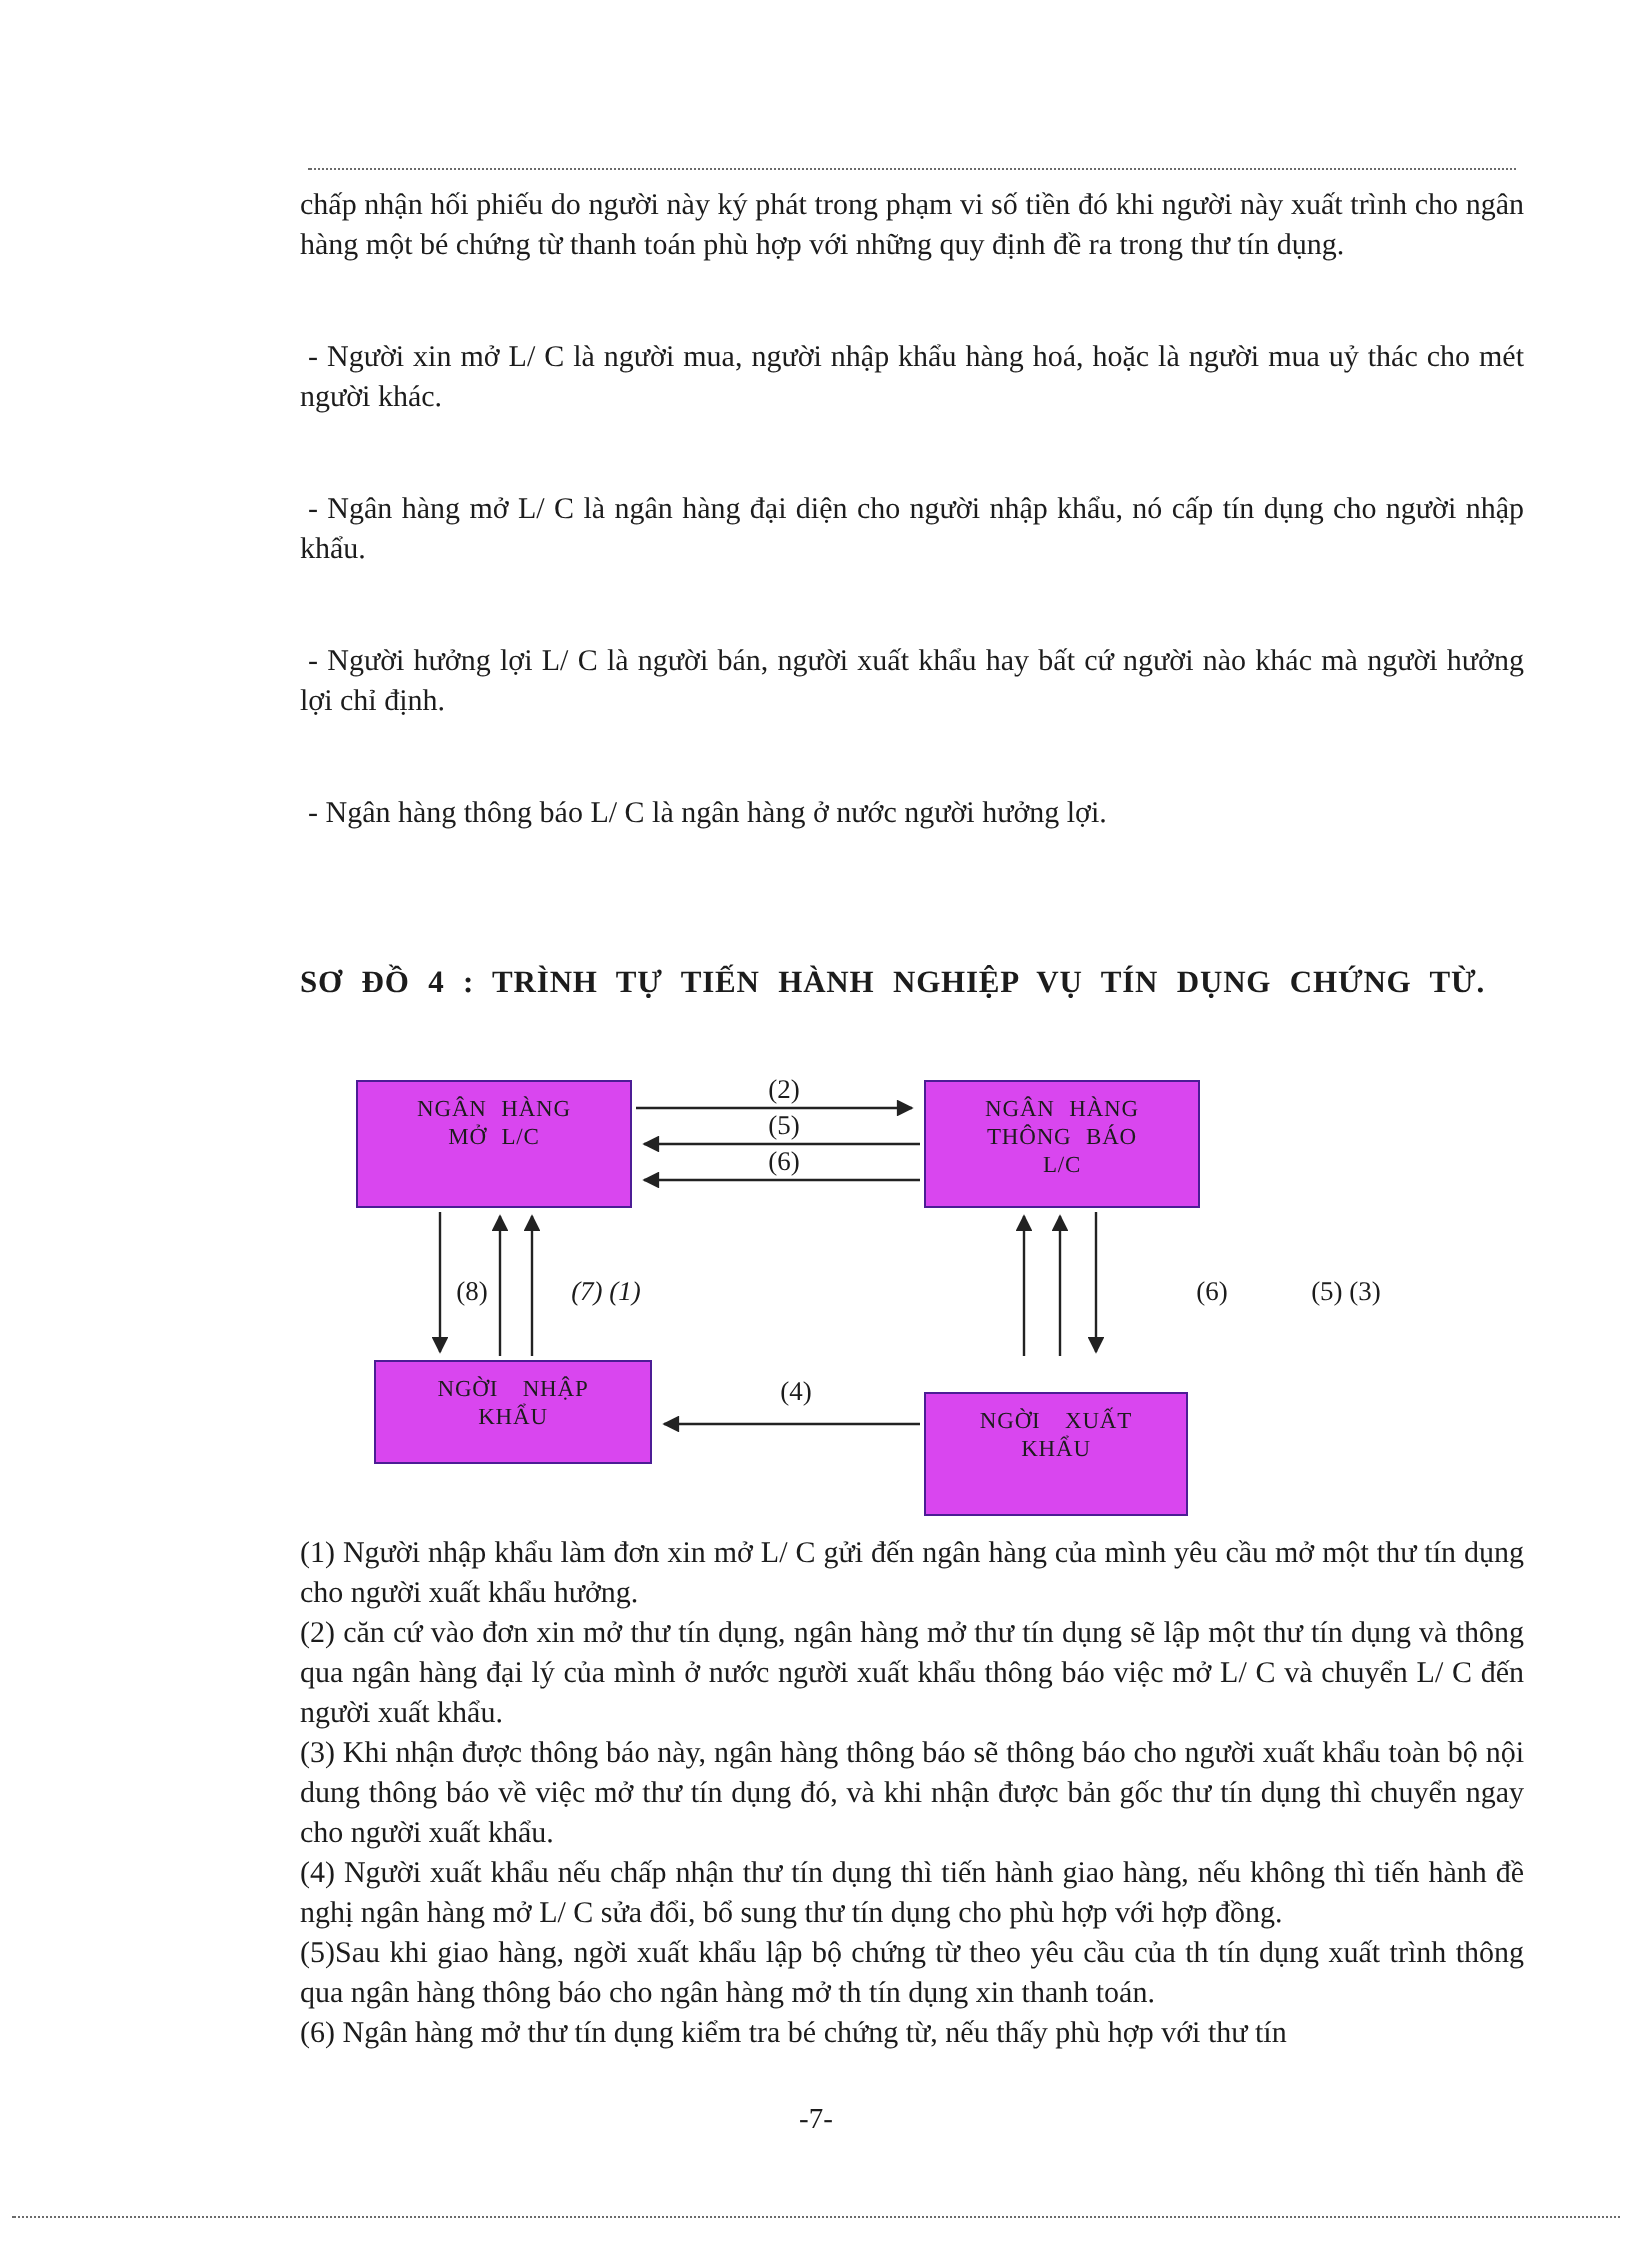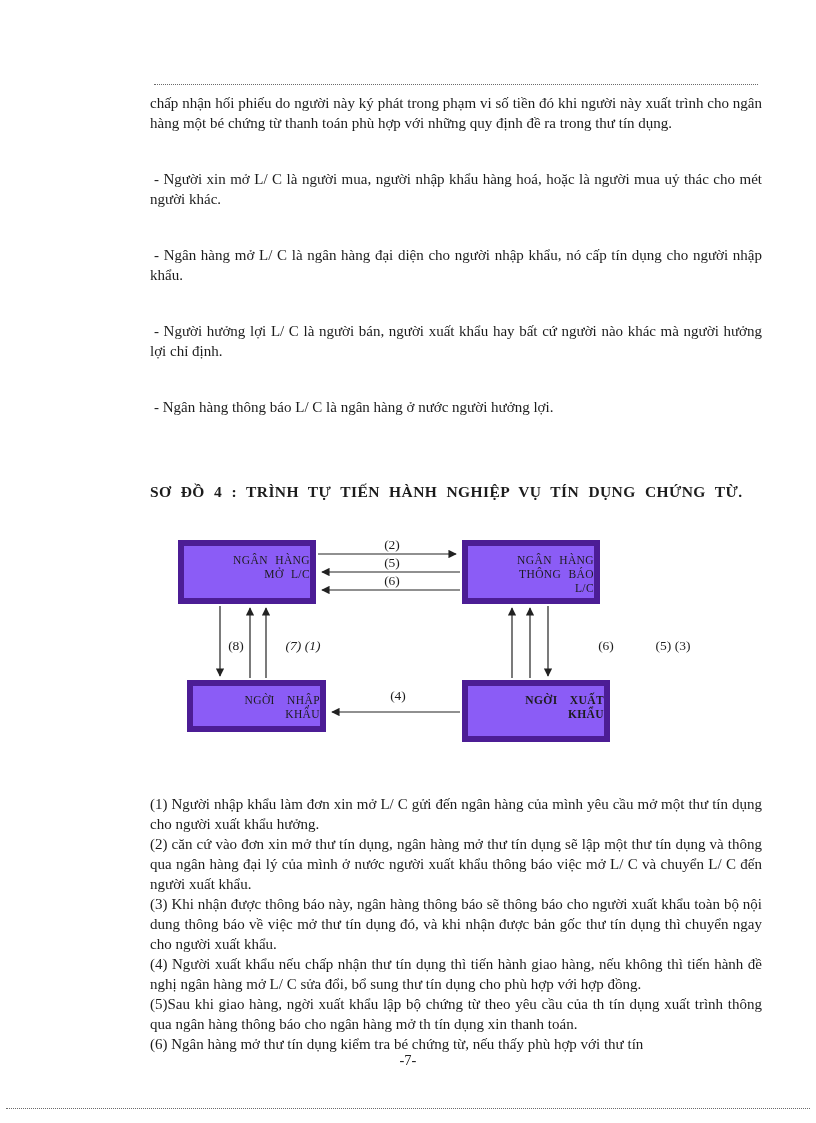--- a/index.html
+++ b/index.html
@@ -24,29 +24,29 @@
   .diagram-title {
     position:absolute; left:150px; top:483px; width:650px;
     font-size:15.5px; font-weight:bold;
     letter-spacing:0.4px; word-spacing:5px; white-space:nowrap;
   }
 
   .diagram { position:absolute; left:150px; top:540px; width:612px; height:205px; }
   .arrows  { position:absolute; left:0; top:0; overflow:visible; }
 
   .dbox {
-    position:absolute; border:6px solid #4c1d95; background:#8b5cf6;
-    text-align:right; font-size:11.5px; line-height:14px;
+    position:absolute; border:1px solid #4c1d95; background:#d946ef;
+    text-align:center; font-size:11.5px; line-height:14px;
     letter-spacing:0.4px; word-spacing:4px; padding-top:7px;
   }
   .wide-space { word-spacing:9px; }
 
   .albl { position:absolute; font-size:13.5px; line-height:15px; text-align:center; }
 
-  .steps { position:absolute; left:150px; top:794px; width:612px; }
+  .steps { position:absolute; left:150px; top:767px; width:612px; }
 
   .pagenum {
     position:absolute; left:0; top:1052px; width:816px;
     text-align:center; font-size:14.5px;
   }
 </style>
 </head>
 <body>
 
 <div class="page">
@@ -96,21 +96,21 @@
       <div>NGÂN HÀNG</div>
       <div>THÔNG BÁO</div>
       <div>L/C</div>
     </div>
 
     <div class="dbox wide-space" style="left:37px; top:140px; width:139px; height:52px;">
       <div>NGỜI NHẬP</div>
       <div>KHẨU</div>
     </div>
 
-    <div class="dbox wide-space" style="left:312px; top:140px; width:148px; height:62px;font-weight:bold;">
+    <div class="dbox wide-space" style="left:312px; top:156px; width:132px; height:62px;">
       <div>NGỜI XUẤT</div>
       <div>KHẨU</div>
     </div>
 
     <span class="albl" style="left:222px; top:-3px;  width:40px;">(2)</span>
     <span class="albl" style="left:222px; top:15px;  width:40px;">(5)</span>
     <span class="albl" style="left:222px; top:33px;  width:40px;">(6)</span>
 
     <span class="albl" style="left:70px;  top:98px;  width:32px;">(8)</span>
     <span class="albl" style="left:120px; top:98px;  width:66px;font-style:italic;">(7) (1)</span>

